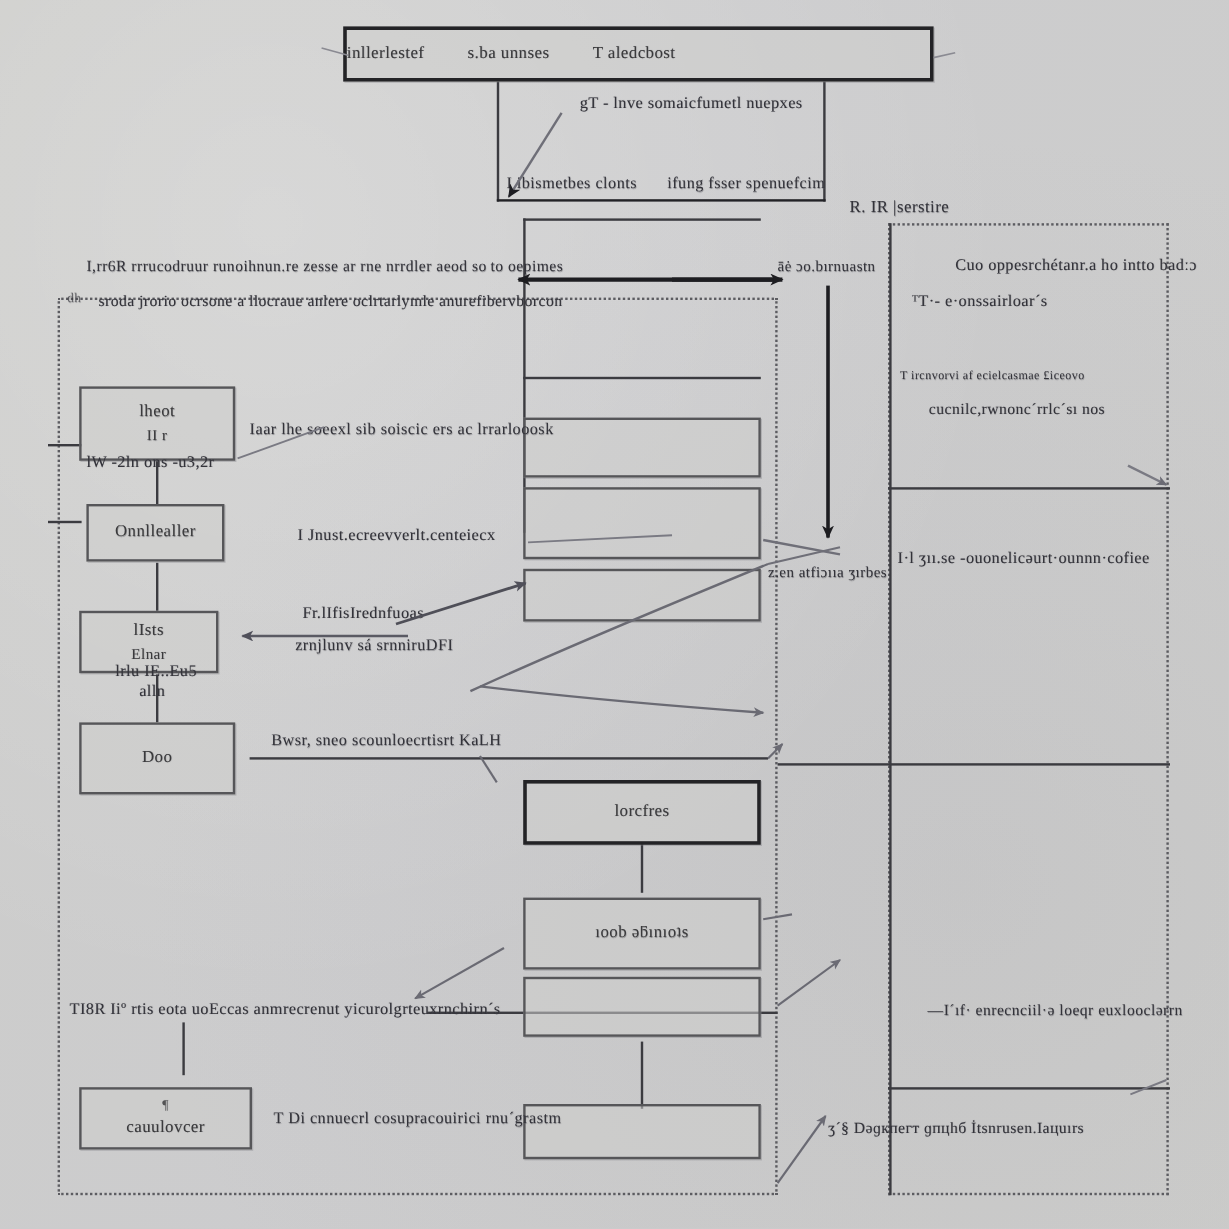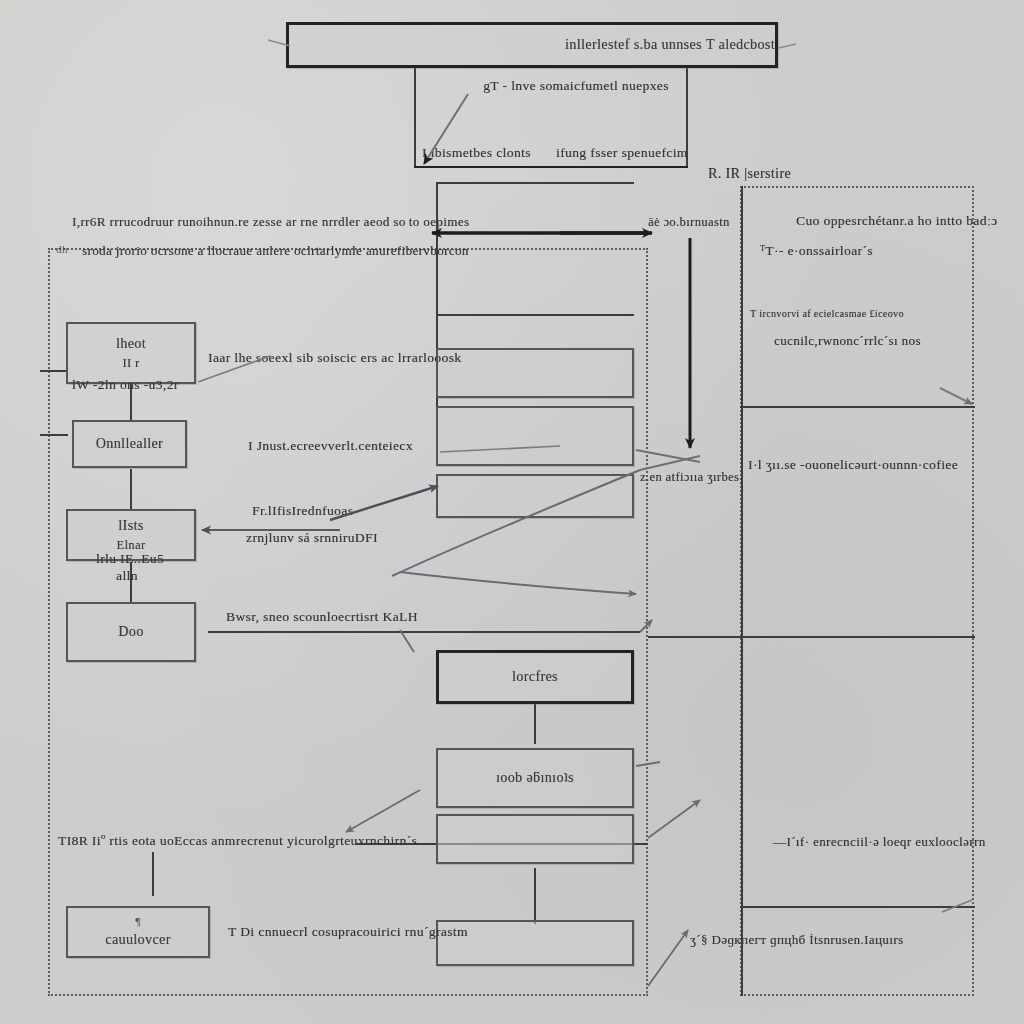--- a/index.html
+++ b/index.html
@@ -128,21 +128,21 @@
   <div class="rule v" style="left:130px; top:469px; height:40px;"></div>
   <div class="rule v" style="left:130px; top:562px; height:40px;"></div>
   <div class="rule v" style="left:152px; top:852px; height:44px;"></div>
 
   <div class="rule h" style="left:40px; top:370px; width:28px;"></div>
   <div class="rule h" style="left:40px; top:434px; width:28px;"></div>
 
   <div class="rule h" style="left:208px; top:631px; width:432px;"></div>
   <div class="rule h" style="left:356px; top:843px; width:292px;"></div>
 
-  <div class="box heavy" style="left:286px; top:22px; width:492px; height:46px; flex-direction:row; justify-content:flex-end; gap:4px;">
+  <div class="box heavy" style="left:286px; top:22px; width:492px; height:46px; flex-direction:row; justify-content:flex-start; gap:36px;">
     <span class="lbl blur">inllerlestef</span>
     <span class="lbl blur">s.ba unnses</span>
     <span class="lbl blur">T aledcbost</span>
   </div>
 
   <div class="note blur c" style="left:466px; top:76px; width:220px;">gT - lnve somaicfumetl nuepxes</div>
   <div class="note blur" style="left:422px; top:143px;">I ibismetbes clonts</div>
   <div class="note blur" style="left:556px; top:143px;">ifung fsser spenuefcim</div>
 
   <div class="note blur" style="left:72px; top:212px; font-size:13px;">I,rr6R rrrucodruur runoihnun.re zesse ar rne nrrdler aeod so to oepimes</div>
@@ -152,21 +152,21 @@
   <div class="box thin" style="left:66px; top:322px; width:130px; height:62px;">
     <span class="lbl blur">lheot</span>
     <span class="lbl sm blur">II r</span>
   </div>
   <div class="note blur tiny" style="left:72px; top:375px;">lW  -2ln   ons   -u3,2r</div>
 
   <div class="box thin" style="left:72px; top:420px; width:115px; height:48px;">
     <span class="lbl blur">Onnllealler</span>
   </div>
 
-  <div class="box thin" style="left:66px; top:509px; width:130px; height:52px;">
+  <div class="box thin" style="left:66px; top:509px; width:116px; height:52px;">
     <span class="lbl blur">lIsts</span>
     <span class="lbl sm blur">Elnar</span>
   </div>
   <div class="note blur tiny" style="left:96px; top:549px;">lrlu    IE..Eu5</div>
   <div class="note blur xs" style="left:116px; top:566px;">alln</div>
 
   <div class="box thin" style="left:66px; top:602px; width:130px; height:60px;">
     <span class="lbl blur">Doo</span>
   </div>
 

